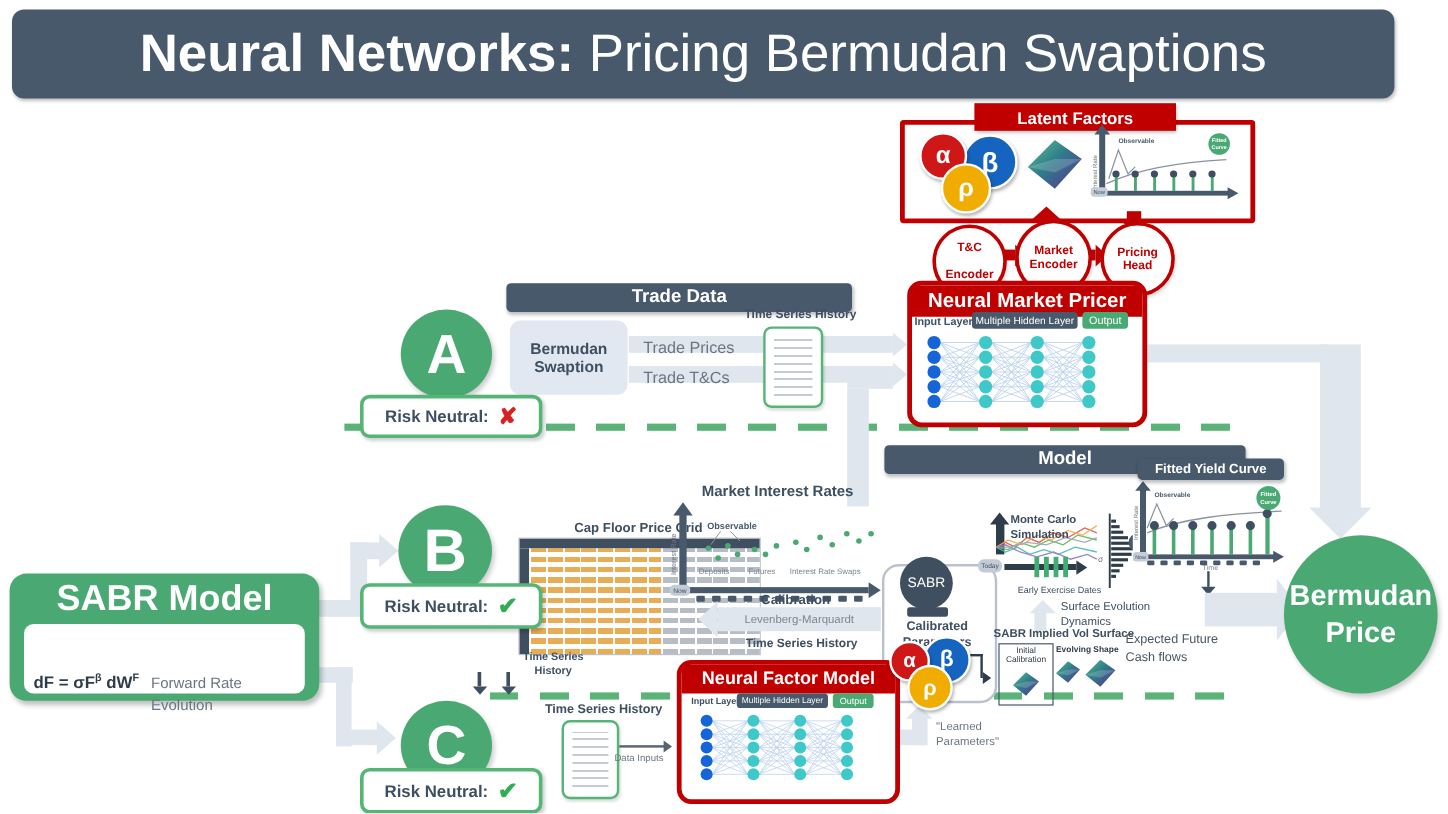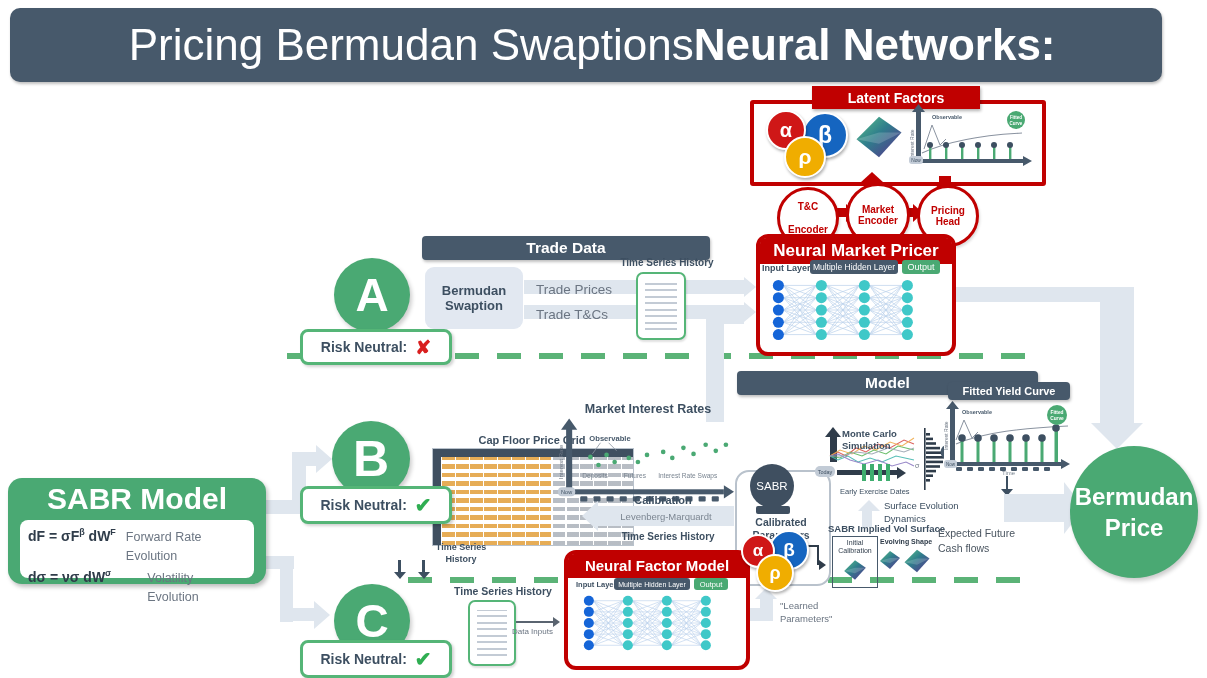--- a/index.html
+++ b/index.html
@@ -58,22 +58,22 @@
   .grid-gray{background-image:repeating-linear-gradient(90deg,#fff 0 1.5px,transparent 1.5px 14px),
        repeating-linear-gradient(0deg,rgba(125,135,148,.55) 0 4.5px,#fff 4.5px 8.5px);}
   .center2{display:flex;flex-direction:column;align-items:center;justify-content:center;text-align:center;}
 </style>
 </head>
 <body>
 
 <div class="canvas">
 
   <div class="abs hdr" style="left:10px;top:8px;width:1152px;height:74px;border-radius:10px;font-size:44px;">
+    <span style="font-weight:bold;">Neural Networks:</span>
     <span style="font-weight:normal;white-space:pre;"> Pricing Bermudan Swaptions</span>
-    <span style="font-weight:bold;">Neural Networks:</span>
   </div>
 
   <div class="abs dash" style="left:287px;top:353px;width:748px;z-index:1;"></div>
   <div class="abs dash" style="left:408px;top:577px;width:624px;z-index:1;"></div>
 
   <div class="abs" style="left:750px;top:100px;width:288px;height:78px;border:4px solid #c00000;border-radius:3px;background:#fff;z-index:2;"></div>
   <div class="abs redtab" style="left:812px;top:86px;width:168px;height:23px;font-size:14px;z-index:3;">
     <span>Latent Factors</span>
   </div>
 
@@ -307,31 +307,25 @@
   <div class="abs lbar" style="left:262px;top:556px;width:32px;height:13px;z-index:1;"></div>
   <div class="abs lbar" style="left:280px;top:556px;width:13px;height:66px;z-index:1;"></div>
   <div class="abs lbar" style="left:280px;top:608px;width:36px;height:13px;z-index:1;"></div>
   <div class="abs tri tri-r" style="left:314px;top:601px;z-index:1;"></div>
 
   <div class="abs" style="left:8px;top:478px;width:258px;height:106px;background:#4aa973;border-radius:14px;box-shadow:2px 3px 4px rgba(0,0,0,.25);z-index:2;">
     <div style="text-align:center;color:#fff;font-weight:bold;font-size:30px;margin-top:4px;">
       <span>SABR Model</span>
     </div>
     <div class="abs" style="left:12px;top:42px;width:234px;height:58px;background:#fff;border-radius:8px;padding:6px 8px;box-sizing:border-box;">
-      <div style="display:flex;gap:10px;font-size:14px;line-height:1.55;">
+      <div style="display:flex;gap:10px;font-size:14px;line-height:1.55;margin-top:32px;">
         <div style="font-weight:bold;color:#2f3c4a;white-space:nowrap;">
           <span>dF = σF</span><sup style="font-size:9px;">β</sup><span style="white-space:pre;"> dW</span><sup style="font-size:9px;">F</sup>
         </div>
         <div class="graytxt" style="font-size:12.5px;padding-top:2px;"><span>Forward Rate Evolution</span></div>
-      </div>
-      <div style="display:flex;gap:10px;font-size:14px;line-height:1.55;">
-        <div style="font-weight:bold;color:#2f3c4a;white-space:nowrap;">
-          <span>dσ = νσ dW</span><sup style="font-size:9px;">σ</sup>
-        </div>
-        <div class="graytxt" style="font-size:12.5px;padding-top:2px;margin-left:26px;"><span>Volatility Evolution</span></div>
       </div>
     </div>
   </div>
 
   <div class="abs smallcap" style="left:452px;top:434px;width:160px;font-size:11px;text-align:center;z-index:2;"><span>Cap Floor Price Grid</span></div>
   <div class="abs" style="left:432px;top:448px;width:200px;height:96px;background:#fff;border:1px solid #b9c2cc;z-index:2;">
     <div class="abs" style="left:0;top:0;width:200px;height:8px;background:#3f4f60;"></div>
     <div class="abs" style="left:0;top:8px;width:8px;height:88px;background:#3f4f60;"></div>
     <div class="abs grid-orange" style="left:8px;top:8px;width:110px;height:88px;"></div>
     <div class="abs grid-gray" style="left:118px;top:8px;width:82px;height:88px;"></div>
@@ -624,21 +618,21 @@
   </svg>
   <div class="abs" style="left:815px;top:466px;width:20px;height:11px;background:#c2cbd6;border-radius:5px;display:flex;align-items:center;justify-content:center;font-size:5.5px;color:#3d4f61;z-index:2;">
     <span>Today</span>
   </div>
   <div class="abs" style="left:837px;top:470px;width:60px;height:5px;background:#2f3c4a;z-index:2;"></div>
   <div class="abs" style="left:897px;top:467px;width:0;height:0;border-top:6px solid transparent;border-bottom:6px solid transparent;border-left:9px solid #2f3c4a;z-index:2;"></div>
   <div class="abs" style="left:862px;top:464px;width:4px;height:17px;background:#3fae6f;z-index:3;"></div>
   <div class="abs" style="left:870px;top:464px;width:4px;height:17px;background:#3fae6f;z-index:3;"></div>
   <div class="abs" style="left:878px;top:464px;width:4px;height:17px;background:#3fae6f;z-index:3;"></div>
   <div class="abs" style="left:886px;top:464px;width:4px;height:17px;background:#3fae6f;z-index:3;"></div>
-  <div class="abs" style="left:840px;top:487px;width:86px;font-size:7.5px;color:#3d4f61;z-index:2;"><span>Early Exercise Dates</span></div>
+  <div class="abs" style="left:840px;top:487px;width:86px;font-size:7.5px;color:#3d4f61;text-align:center;z-index:2;"><span>Early Exercise Dates</span></div>
 
   <svg class="abs" viewBox="0 0 46 70" style="left:914px;top:426px;width:46px;height:70px;z-index:2;">
     <text x="1" y="42" font-size="7" fill="#6b7582">σ</text>
     <rect x="10" y="2" width="1.6" height="62" fill="#2f3c4a"></rect>
     <g fill="#2f3c4a">
       <rect x="12" y="7" width="4" height="2.6"></rect>
         <rect x="12" y="11.6" width="7" height="2.6"></rect>
       <rect x="12" y="16.2" width="10" height="2.6"></rect>
         <rect x="12" y="20.8" width="14" height="2.6"></rect>
       <rect x="12" y="25.4" width="17" height="2.6"></rect>

